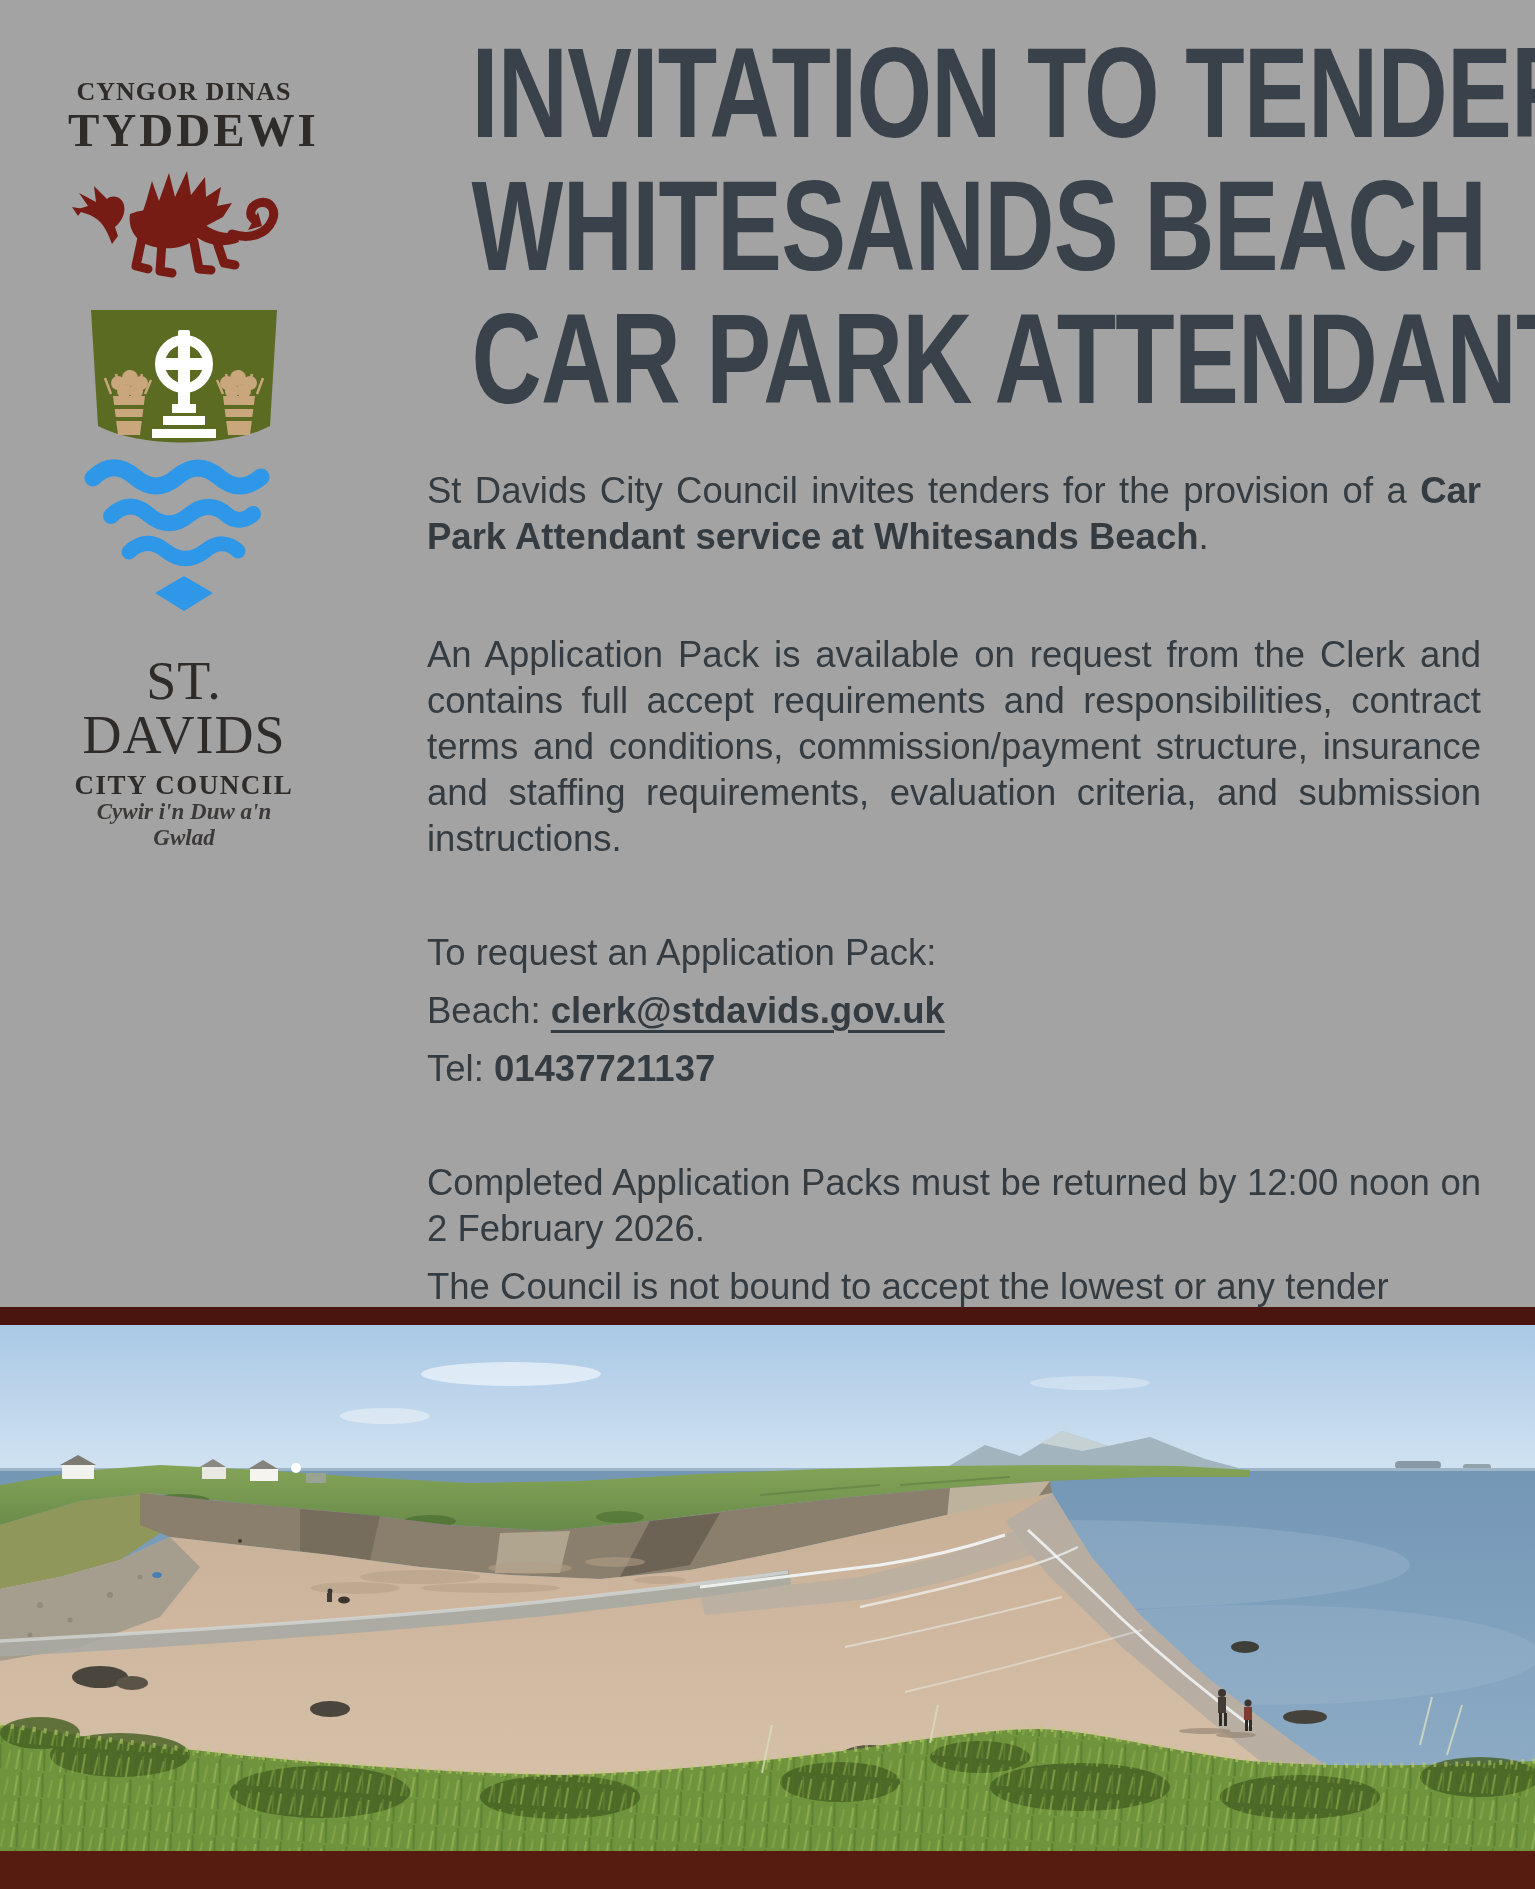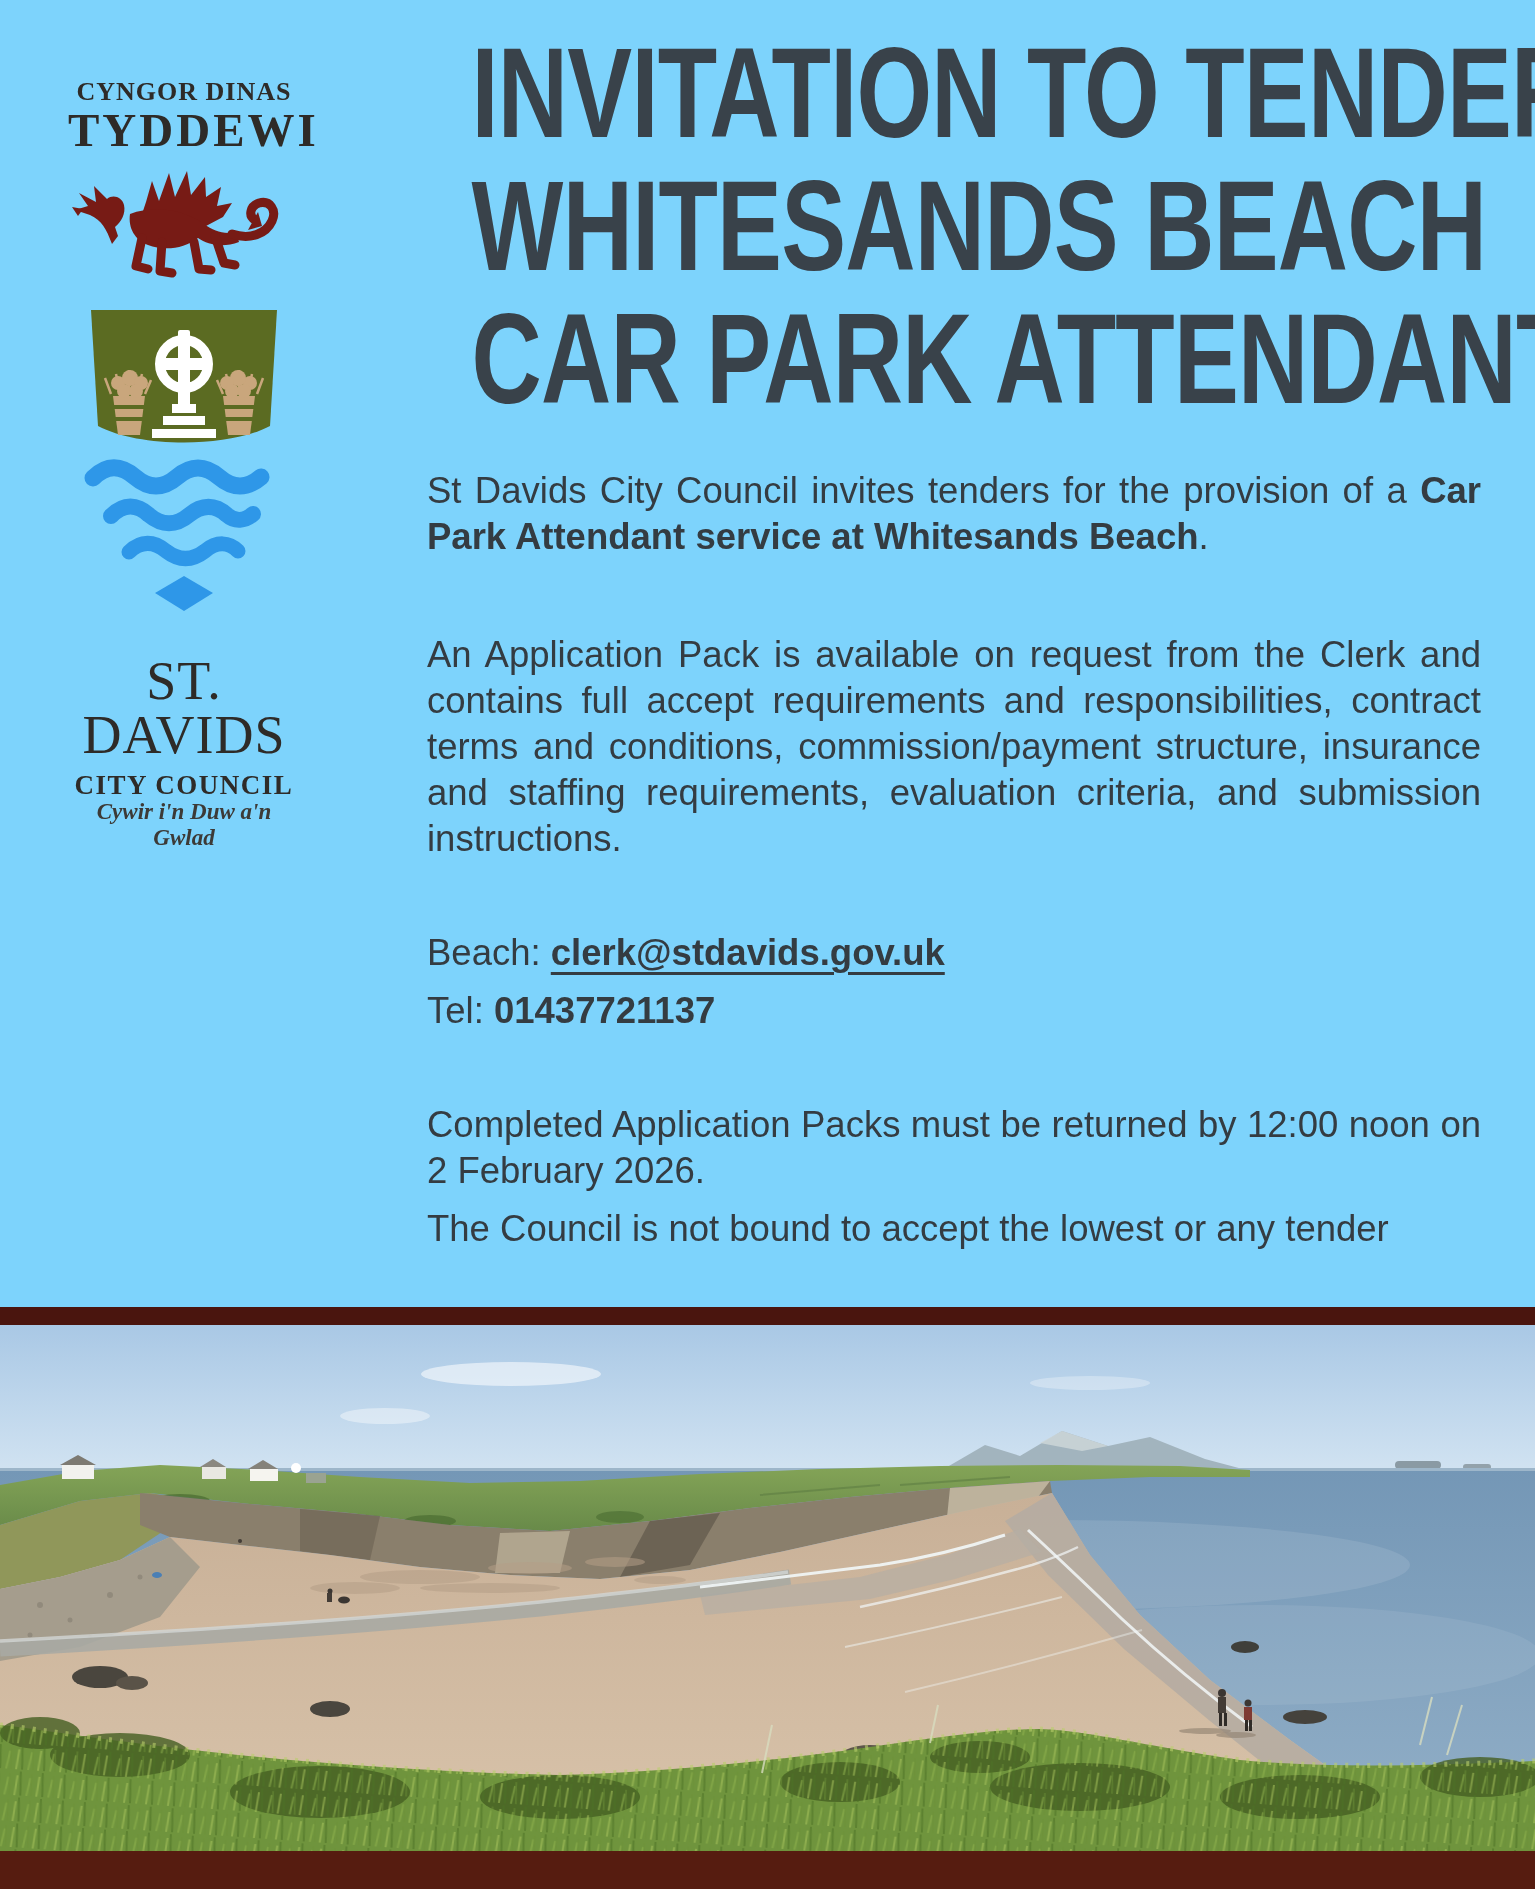--- a/index.html
+++ b/index.html
@@ -1,16 +1,16 @@
 <!DOCTYPE html>
 <html style="--heading-color: #39424a; --body-color: #343c42; --divider-color: #4a150e; --footer-bar-color: #561c10; --logo-text: #2e2b28; --dragon-red: #771b15; --shield-green: #5b6b22; --wave-blue: #2e97e8; --wheat-tan: #c9a67c;"><head>
 <meta charset="utf-8">
 <style>
   html,body{margin:0;padding:0;background:#ffffff;}
-  .page{position:relative;width:1535px;height:1889px;background:#7dd3fc;overflow:hidden;
+  .page{position:relative;width:1535px;height:1889px;background:#a3a3a3;overflow:hidden;
         font-family:"Liberation Sans",sans-serif;}
 
   
   .logo-col{position:absolute;left:68px;top:78px;width:232px;text-align:center;
             color:var(--logo-text,#2e2b28);font-family:"Liberation Serif",serif;}
   .logo-line1{font-size:26px;font-weight:700;letter-spacing:1px;line-height:1.05;}
   .logo-line2{font-size:47px;font-weight:700;letter-spacing:3px;line-height:1.0;margin-top:2px;}
   .logo-dragon{display:block;margin:10px auto 0 auto;}
   .logo-crest{display:block;margin:2px auto 0 auto;}
   .logo-name1{font-size:54px;font-weight:400;letter-spacing:1px;margin-top:24px;line-height:1.0;}
@@ -127,20 +127,21 @@
   <div class="body-block">
     <p><span>St Davids City Council invites tenders for the provision of a </span><span class="bold">Car Park Attendant service at Whitesands Beach</span><span>.</span></p>
 
     <div class="gap"></div>
 
     <p>An Application Pack is available on request from the Clerk and contains full accept requirements and responsibilities, contract terms and conditions, commission/payment structure, insurance and staffing requirements, evaluation criteria, and submission instructions.</p>
 
     <div class="gap-sm"></div>
 
     <div class="contact">
+      <p>To request an Application Pack:</p>
       <p><span>Beach: </span><span class="email-link">clerk@stdavids.gov.uk</span></p>
       <p><span>Tel: </span><span class="bold">01437721137</span></p>
     </div>
 
     <div class="gap-sm"></div>
 
     <p>Completed Application Packs must be returned by 12:00 noon on 2 February 2026.</p>
     <p>The Council is not bound to accept the lowest or any tender</p>
   </div>
 

